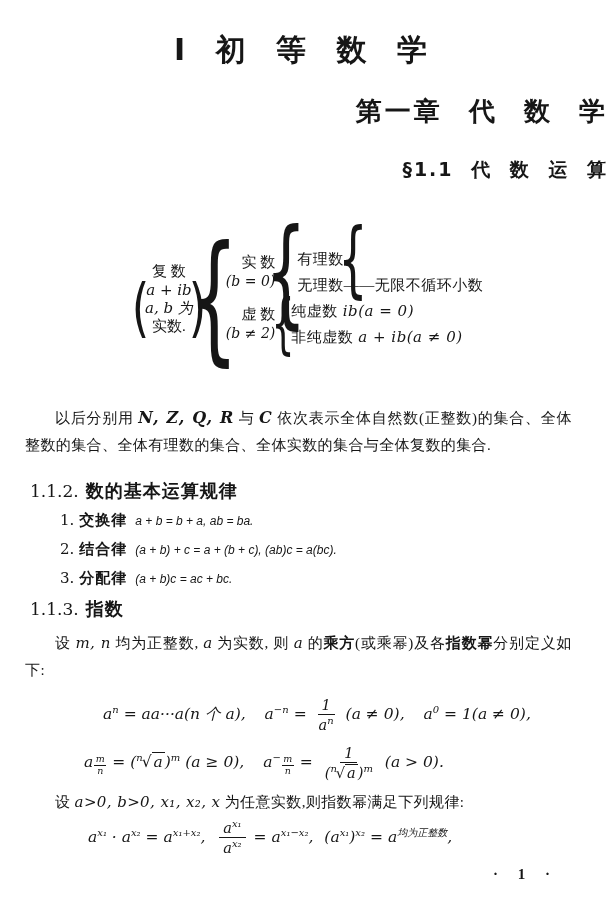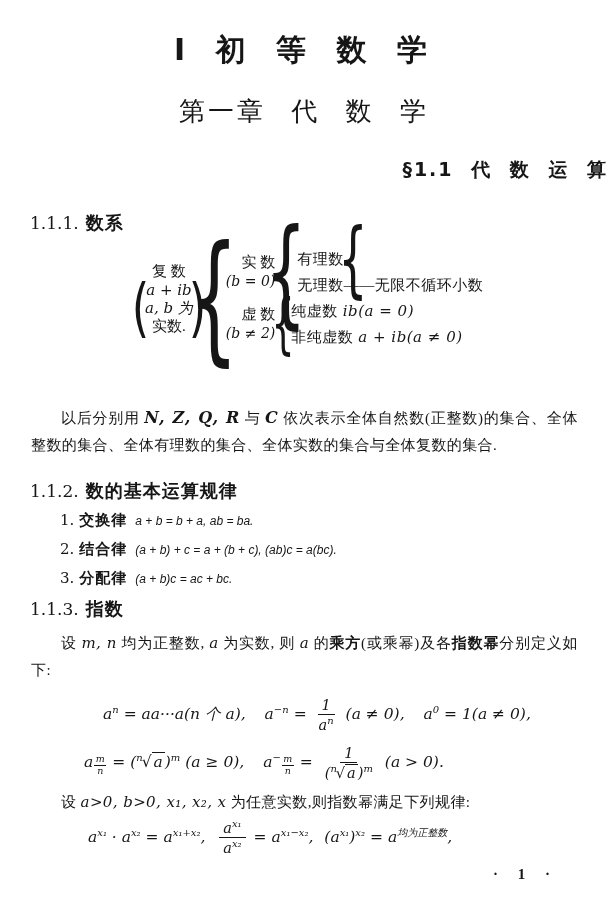--- a/index.html
+++ b/index.html
@@ -14,38 +14,38 @@
   .page { position: relative; width: 608px; height: 902px; background: #fff; }
 
   
   .part-title {
     position: absolute; top: 30px; left: 0; width: 100%;
     text-align: center; font-family: "DejaVu Sans", sans-serif;
     font-weight: 700; font-size: 30px; letter-spacing: 7px; word-spacing: 6px;
   }
   .chapter-title {
     position: absolute; top: 94px; left: 0; width: 100%;
-    text-align: center; font-family: "DejaVu Sans", sans-serif;
-    font-weight: 400; font-size: 26px; letter-spacing: 3px; word-spacing: 14px;
+    text-align: right; font-family: "DejaVu Sans", sans-serif;
+    font-weight: 700; font-size: 26px; letter-spacing: 3px; word-spacing: 14px;
   }
   .section-title {
     position: absolute; top: 157px; left: 0; width: 100%;
     text-align: right; font-family: "DejaVu Sans", sans-serif;
     font-weight: 700; font-size: 19px; letter-spacing: 2px; word-spacing: 9px;
   }
   .h3 { position: absolute; left: 30px; white-space: nowrap; }
   .h3 .hnum { font-family: "DejaVu Serif", serif; font-size: 17px; }
   .h3 .htxt { font-family: "DejaVu Sans", sans-serif; font-weight: 700; font-size: 18px; margin-left: 7px; letter-spacing: 1px; }
   .h111 { top: 211px; }
   .h112 { top: 479px; }
   .h113 { top: 597px; }
 
   
   .para {
-    position: absolute; left: 31px; width: 547px;
+    position: absolute; left: 25px; width: 547px;
     font-size: 15px; line-height: 27px; letter-spacing: 0.4px;
     text-indent: 2em; text-align: justify;
   }
   .para1 { top: 404px; }
   .para2 { top: 630px; }
   .para3 { top: 789px; width: 560px; }
   .math { font-family: "DejaVu Serif", serif; font-style: italic; }
   .setsym { font-family: "DejaVu Serif", serif; font-style: italic; font-weight: 700; font-size: 16px; letter-spacing: 1px; }
   .boldcjk { font-weight: 700; }
 
@@ -117,23 +117,20 @@
 </style>
 </head>
 <body>
 
 <div class="page">
 
   <div class="part-title">I 初 等 数 学</div>
   <div class="chapter-title">第一章 代 数 学</div>
   <div class="section-title">§1.1 代 数 运 算</div>
 
-  <div class="h3 h111">
-    <span class="hnum">1.1.1.</span><span class="htxt">数系</span>
-  </div>
 
   <div class="tree">
     <div class="trow">
       <div class="root-block">
         <div>复 数</div>
         <div class="root-note">
           <span class="paren">(</span>
           <span class="note-lines">
             <span class="math">a + ib</span>
             <span class="math">a, b 为</span>

